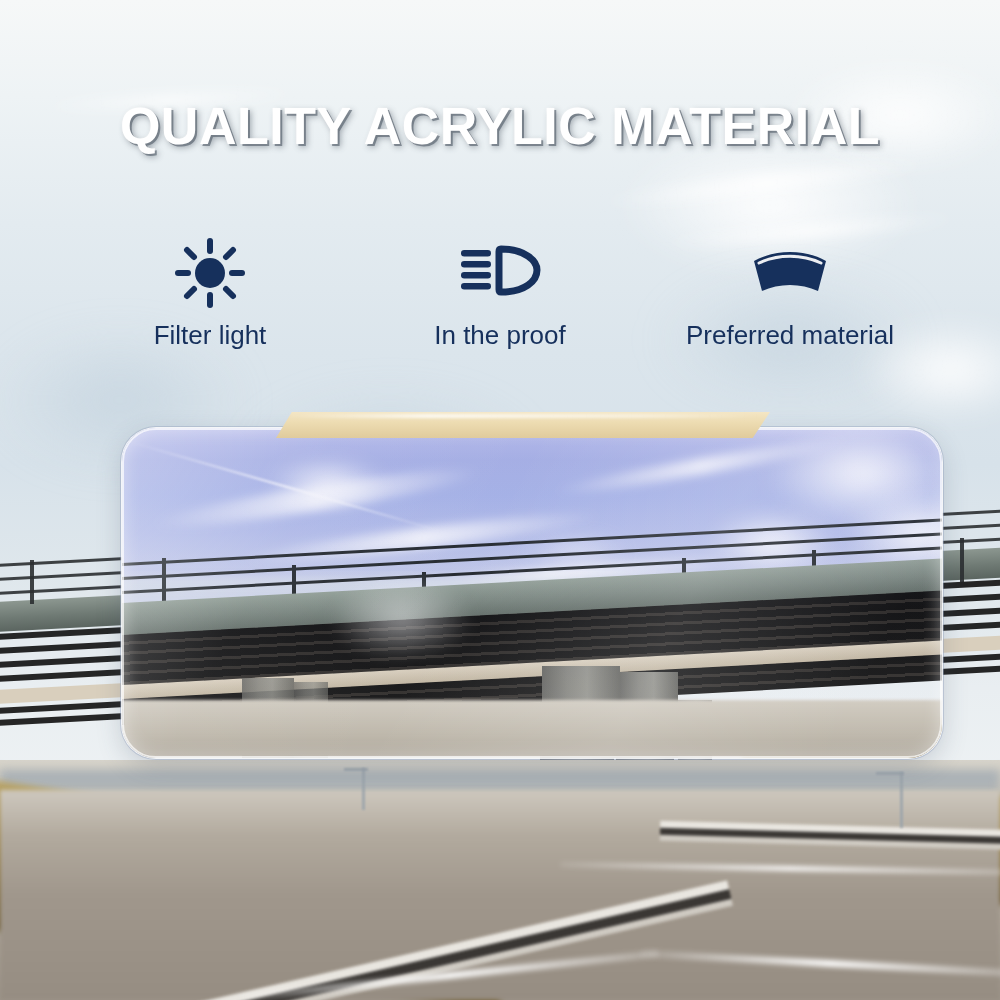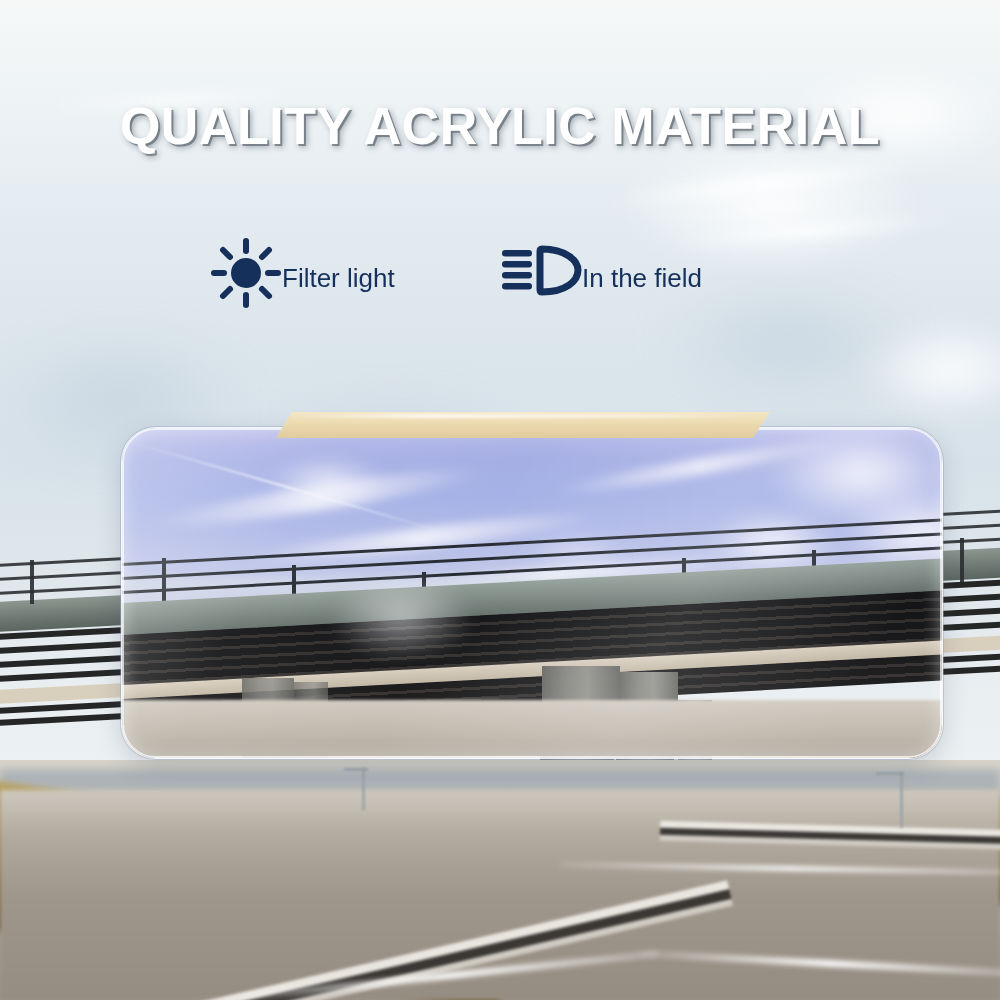--- a/index.html
+++ b/index.html
@@ -245,21 +245,21 @@
       0 0 2px rgba(255,255,255,.9);
     white-space:nowrap;
   }
 
   
   .features{
     position:absolute; left:0; top:236px; width:1000px;
     display:flex; justify-content:center; align-items:flex-start;
   }
   .feat{
-    width:290px; display:flex; flex-direction:row;
+    width:290px; display:flex; flex-direction:column;
     align-items:center; justify-content:flex-start;text-align:right;
   }
   .feat-ico{
     height:74px; display:flex; align-items:center; justify-content:center;
   }
   .feat-label{
     margin-top:10px;
     font-size:26px; color:#16305c;
     font-family:"Liberation Sans", sans-serif;
     white-space:nowrap;
@@ -420,19 +420,28 @@
         <svg width="82" height="62" viewBox="0 0 82 62" aria-hidden="true">
           <g fill="#16305c">
             <rect x="2" y="8" width="30" height="6.5" rx="3.2"></rect>
             <rect x="2" y="19" width="30" height="6.5" rx="3.2"></rect>
             <rect x="2" y="30" width="30" height="6.5" rx="3.2"></rect>
             <rect x="2" y="41" width="30" height="6.5" rx="3.2"></rect>
           </g>
           <path d="M42 7 C 66 7, 78 19, 78 28 C 78 39, 66 50, 42 50 C 40.5 50, 40 49, 40 47.5 L40 9.5 C40 8, 40.5 7, 42 7 Z" fill="none" stroke="#16305c" stroke-width="7" stroke-linejoin="round"></path>
         </svg>
       </div>
-      <div class="feat-label">In the field</div>
+      <div class="feat-label">In the proof</div>
     </div>
 
+    <div class="feat">
+      <div class="feat-ico">
+        <svg width="90" height="56" viewBox="0 0 90 56" aria-hidden="true">
+          <path d="M9 16 C 30 4, 60 4, 81 16 L 73 46 C 56 38, 34 38, 17 46 Z" fill="#16305c"></path>
+          <path d="M14 18 C 33 9, 57 9, 76 18" fill="none" stroke="#ffffff" stroke-width="3" stroke-linecap="round" opacity=".92"></path>
+        </svg>
+      </div>
+      <div class="feat-label">Preferred material</div>
+    </div>
   </div>
 
 
 </div>
 
 </body></html>

